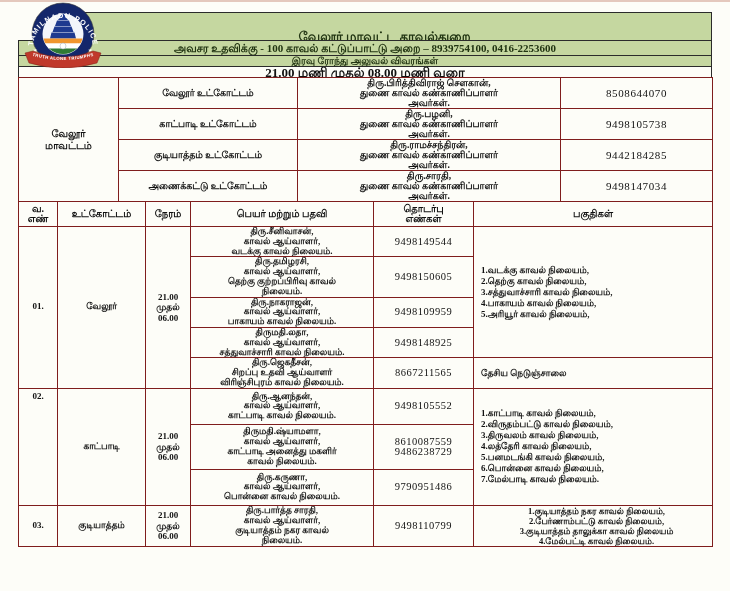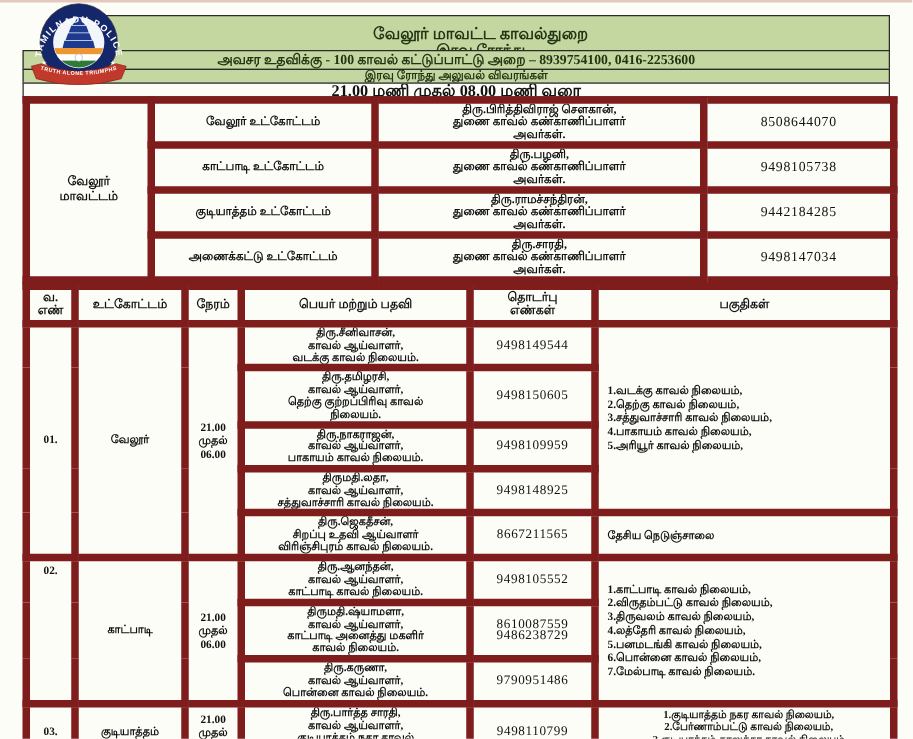--- a/index.html
+++ b/index.html
@@ -12,30 +12,30 @@
     overflow:hidden;
   }
   .topline{position:absolute;top:0;left:0;width:730px;height:2px;background:#d8b0a4;opacity:.7;}
   
   .logo{position:absolute;left:10px;top:2px;width:106px;height:66px;z-index:5;}
   
   .doc{position:absolute;left:18px;top:13px;width:694px;}
   .band{border:1px solid #2b2b2b;margin-top:-1px;text-align:center;overflow:hidden;box-sizing:border-box;}
   .green{background:#c5d7a0;}
   .white{background:#fdfdf8;}
-  .b1{margin-left:39px;height:29px;padding-top:7px;}
+  .b1{margin-left:39px;height:29px;padding-top:17px;}
   .b1 .l1{font-size:13px;font-weight:bold;color:#223512;line-height:14px;}
   .b1 .l2{font-size:12px;font-weight:bold;color:#223512;line-height:13px;text-decoration:underline;}
   .b2{height:16px;font-size:11px;font-weight:bold;color:#223512;line-height:15px;}
   .b3{height:14px;font-size:11.5px;font-weight:bold;color:#000;line-height:13px;letter-spacing:.3px;}
   .b4{height:12px;font-size:9.5px;font-weight:bold;color:#223512;line-height:11px;}
   .b5{height:12px;font-size:13px;font-weight:bold;color:#111;line-height:11px;}
   .bF{height:15px;font-size:11px;font-weight:bold;color:#223512;line-height:14px;}
   table{border-collapse:collapse;width:694px;table-layout:fixed;margin-top:-1px;}
-  td,th{border:6px solid #7f1d1d;text-align:center;vertical-align:middle;padding:0;overflow:hidden;}
+  td,th{border:1px solid #7f1d1d;text-align:center;vertical-align:middle;padding:0;overflow:hidden;}
   
   .t1 td{font-size:9.5px;font-weight:bold;line-height:10px;}
   .t1 .phone{font-size:11px;font-weight:normal;letter-spacing:.6px;}
   .t1 .dist{font-size:10px;line-height:12px;}
   .t1 tr{height:29px;}
   
   .t2 th{font-size:10px;font-weight:bold;line-height:10.5px;height:24px;background:#fdfdf8;}
   .t2 td{font-size:9px;font-weight:bold;line-height:9.8px;}
   .t2 .phone{font-size:10.5px;font-weight:normal;letter-spacing:.5px;}
   .t2 .areas{text-align:left;padding-left:7px;line-height:11px;}

